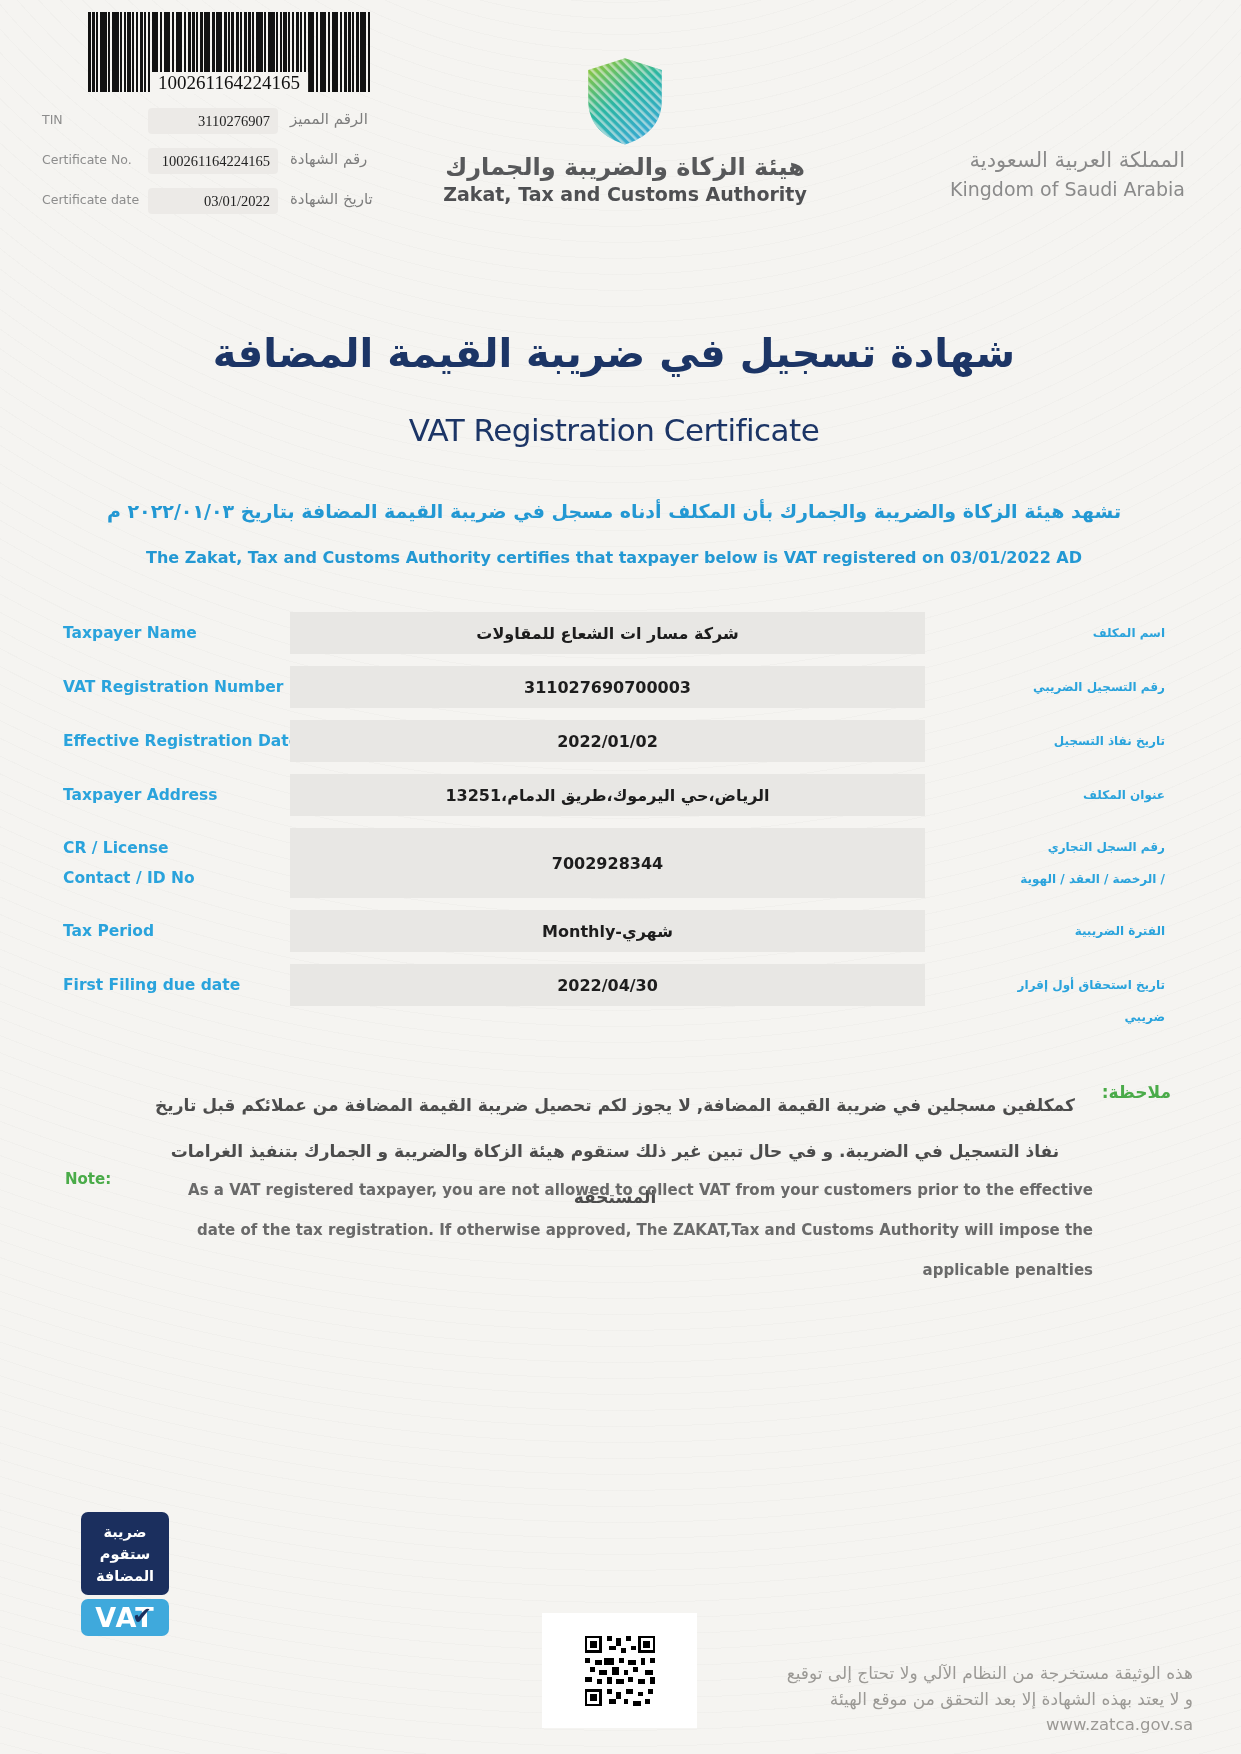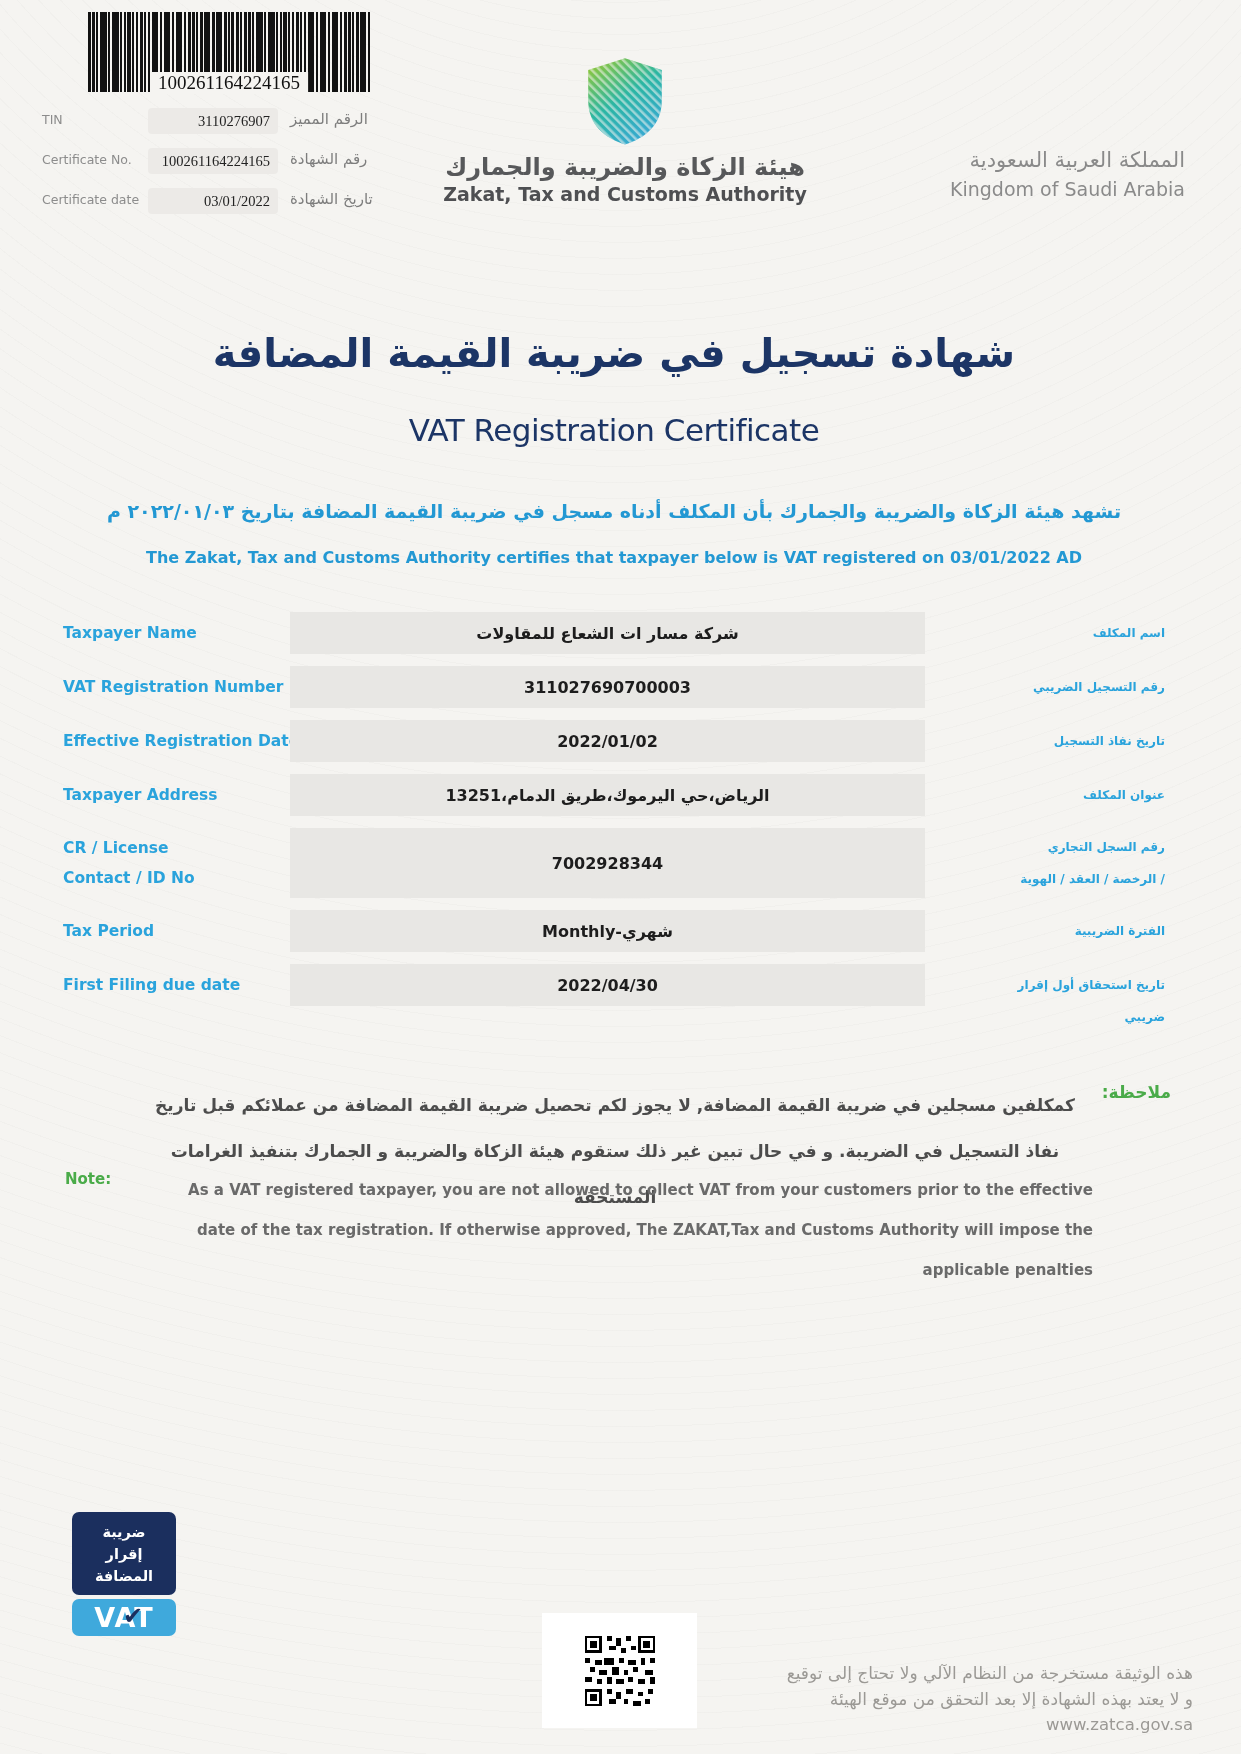--- a/index.html
+++ b/index.html
@@ -64,21 +64,21 @@
   .trow .lar{position:absolute;right:0;top:50%;transform:translateY(-50%);text-align:right;
     font-size:12px;font-weight:700;color:#2aa3dc;direction:rtl;line-height:32px;white-space:nowrap;}
   
   .note-ar-label{position:absolute;right:70px;top:1082px;font-size:17px;font-weight:700;color:#4aab49;direction:rtl;}
   .note-ar-text{position:absolute;left:150px;top:1082px;width:930px;text-align:center;
     font-size:17px;font-weight:700;color:#4c4c4c;direction:rtl;line-height:46px;}
   .note-en-label{position:absolute;left:65px;top:1170px;font-size:15px;font-weight:700;color:#4aab49;}
   .note-en-text{position:absolute;left:140px;top:1170px;width:905px;text-align:right;
     font-size:15px;font-weight:700;color:#6a6a6a;line-height:40px;margin-left:48px;}
   
-  .vat-badge{position:absolute;left:72px;top:1512px;width:104px;}
+  .vat-badge{position:absolute;left:81px;top:1512px;width:88px;}
   .vat-badge .top{background:#1b2f5e;border-radius:7px;padding:9px 4px 8px 4px;text-align:center;}
   .vat-badge .top div{color:#fff;font-size:14.5px;font-weight:700;line-height:22px;letter-spacing:3px;direction:rtl;}
   .vat-badge .bottom{position:relative;background:#3fa9dc;border-radius:7px;margin-top:4px;height:37px;
     display:flex;align-items:center;justify-content:center;}
   .vat-badge .bottom .vat{color:#fff;font-size:27px;font-weight:800;letter-spacing:1px;}
   .vat-badge .bottom .check{position:absolute;left:51px;top:3px;color:#1b2f5e;font-size:24px;font-weight:800;}
   .qr-box{position:absolute;left:542px;top:1613px;width:155px;height:115px;background:#ffffff;
     display:flex;align-items:center;justify-content:center;}
   .footer-left{position:absolute;left:45px;top:1683px;display:flex;gap:0;color:#8f8d8a;font-size:20px;font-weight:600;}
   .footer-left .item{margin-right:0;}
@@ -189,21 +189,21 @@
   </div>
 
   <div class="note-ar-label">ملاحظة:</div>
   <div class="note-ar-text">كمكلفين مسجلين في ضريبة القيمة المضافة, لا يجوز لكم تحصيل ضريبة القيمة المضافة من عملائكم قبل تاريخ نفاذ التسجيل في الضريبة. و في حال تبين غير ذلك ستقوم هيئة الزكاة والضريبة و الجمارك بتنفيذ الغرامات المستحقة</div>
   <div class="note-en-label">Note:</div>
   <div class="note-en-text">As a VAT registered taxpayer, you are not allowed to collect VAT from your customers prior to the effective date of the tax registration. If otherwise approved, The ZAKAT,Tax and Customs Authority will impose the applicable penalties</div>
 
   <div class="vat-badge">
     <div class="top">
       <div>ضريبة</div>
-      <div>إقرار</div>
+      <div>ستقوم</div>
       <div>المضافة</div>
     </div>
     <div class="bottom">
       <span class="vat">VAT</span>
       <span class="check">✔</span>
     </div>
   </div>
 
   <div class="qr-box">
     <svg width="70" height="70" viewBox="0 0 29 29" shape-rendering="crispEdges">

